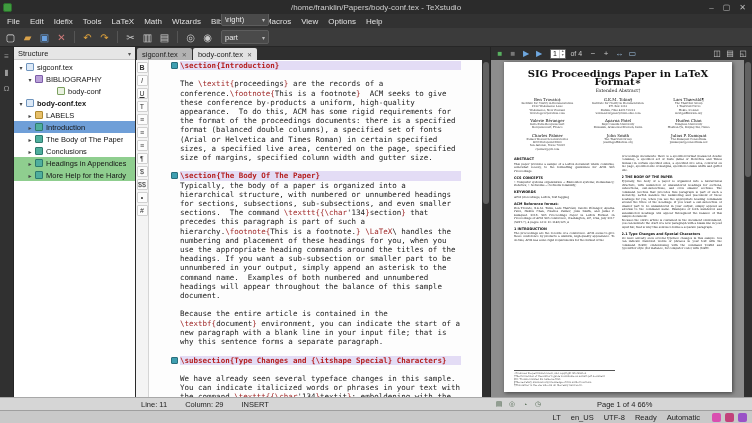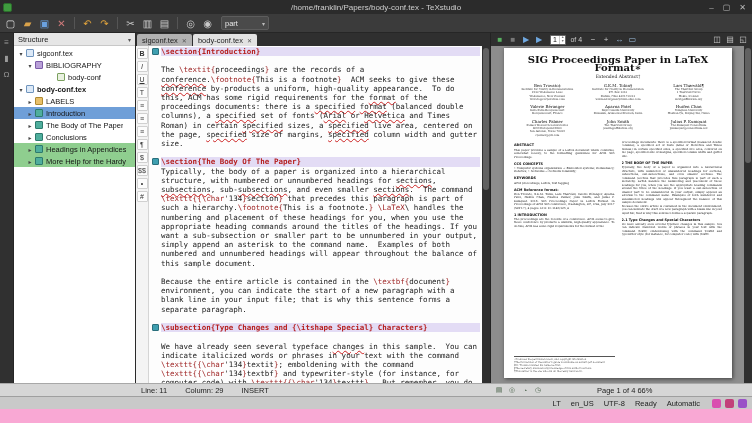--- a/index.html
+++ b/index.html
@@ -1,18 +1,18 @@
 <!DOCTYPE html>
 <html><head>
 <meta charset="utf-8">
 <style>
   *{margin:0;padding:0;box-sizing:border-box;}
   html,body{width:752px;height:423px;overflow:hidden;background:#222;}
   body{font-family:"Liberation Sans",sans-serif;}
-  .app{width:752px;height:423px;display:flex;flex-direction:column;background:#f9a8d4;}
+  .app{width:752px;height:423px;display:flex;flex-direction:column;background:#0ea5e9;}
 
   
   .titlebar{height:14px;background:#2b2b2b;color:#d8d8d8;display:flex;align-items:center;position:relative;font-size:8px;flex:none;}
   .app-icon{width:9px;height:9px;margin-left:3px;background:#3f9b3f;border-radius:2px;border:1px solid #2c6e2c;}
   .title-text{position:absolute;left:50%;transform:translateX(-50%);white-space:nowrap;color:#cfcfcf;}
   .win-controls{margin-left:auto;display:flex;gap:9px;margin-right:6px;color:#bbb;font-size:8px;}
   .win-controls span{cursor:default;}
 
   
   .menubar{height:14px;background:#323232;display:flex;align-items:center;color:#e0e0e0;font-size:8px;flex:none;padding-left:2px;}
@@ -49,34 +49,34 @@
   .ticon.labels{background:#e8c06a;border:1px solid #b08a30;}
   .ticon.section{background:#4fae9d;border:1px solid #2d7a6d;}
   .tlabel{overflow:hidden;text-overflow:ellipsis;}
 
   
   .editor-pane{flex:1;display:flex;flex-direction:column;min-width:0;background:#fdfdfd;}
   .tabbar{height:13px;background:#2f2f2f;display:flex;align-items:flex-end;flex:none;padding-left:1px;}
   .tab{height:12px;padding:0 5px;font-size:7.5px;display:flex;align-items:center;gap:4px;background:#b2b2b2;color:#1d1d1d;margin-right:1px;border-radius:2px 2px 0 0;}
   .tab.active{background:#e2e2e2;}
   .tab-close{font-size:6px;color:#555;}
-  .editor-body{height:337px;display:flex;min-height:0;}
+  .editor-body{height:337px;display:flex;min-height:0;gap:19px;}
   .central-toolbar{width:13px;background:#f4f4f4;border-right:1px solid #d5d5d5;display:flex;flex-direction:column;align-items:center;padding-top:2px;gap:2px;flex:none;}
   .central-toolbar .icon-btn{width:11px;height:11px;font-size:7px;color:#333;border:1px solid #d0d0d0;background:#fcfcfc;border-radius:1px;}
   .central-toolbar .icon-btn.b{font-weight:bold;}
   .central-toolbar .icon-btn.i{font-style:italic;}
   .central-toolbar .icon-btn.u{text-decoration:underline;}
   .code-scroll{flex:1;min-width:0;overflow:hidden;}
   .code-area{font-family:"DejaVu Sans Mono",monospace;font-size:7.5px;line-height:9.2px;color:#1a1a1a;padding:1px 2px 0 0;}
   .line{display:flex;min-height:9.2px;}
   .line .g{width:12px;flex:none;display:flex;justify-content:center;align-items:flex-start;}
   .line .t{flex:1;white-space:pre-wrap;word-break:break-word;min-width:0;}
   .mark{width:7px;height:7px;background:#3f9fb0;border:1px solid #2a6f7c;border-radius:1px;margin-top:1px;}
   .cmd{color:#a02828;}
-  .sp{text-decoration:underline;text-decoration-style:wavy;text-decoration-color:#cc2222;}
+  .sp{text-decoration-style:wavy;text-decoration-color:#cc2222;}
   .line.structure .t{background:#e3dcf5;color:#b51f1f;font-weight:bold;}
   .line.structure .cmd{color:#b51f1f;}
   .vscroll{width:8px;background:#2f2f2f;flex:none;position:relative;}
   .vscroll .thumb{position:absolute;left:1px;right:1px;top:2px;height:42%;background:#616161;border-radius:3px;}
 
   
   .pdf-pane{width:262px;flex:none;display:flex;flex-direction:column;border-left:1px solid #232323;}
   .pdf-toolbar{height:13px;background:#2f2f2f;display:flex;align-items:center;flex:none;padding:0 3px;gap:2px;color:#ccc;}
   .pdf-toolbar .icon-btn{width:12px;height:12px;font-size:8px;}
   .pt-group{display:flex;align-items:center;gap:1px;}
@@ -121,20 +121,34 @@
   <div class="titlebar">
     <div class="app-icon"></div>
     <div class="title-text">/home/franklin/Papers/body-conf.tex - TeXstudio</div>
     <div class="win-controls">
       <span>–</span>
       <span>▢</span>
       <span>✕</span>
     </div>
   </div>
 
+  <div class="menubar" id="menubar">
+      <div class="menu-item">File</div>
+      <div class="menu-item">Edit</div>
+      <div class="menu-item">Idefix</div>
+      <div class="menu-item">Tools</div>
+      <div class="menu-item">LaTeX</div>
+      <div class="menu-item">Math</div>
+      <div class="menu-item">Wizards</div>
+      <div class="menu-item">Bibliography</div>
+      <div class="menu-item">Macros</div>
+      <div class="menu-item">View</div>
+      <div class="menu-item">Options</div>
+      <div class="menu-item">Help</div>
+    </div>
 
   <div class="toolbar">
     <div class="tb-icons" id="tb-icons">
         <span class="icon-btn" style="color: rgb(220, 220, 220);">▢</span>
         <span class="icon-btn" style="color: rgb(217, 162, 74);">▰</span>
         <span class="icon-btn" style="color: rgb(106, 161, 224);">▣</span>
         <span class="icon-btn" style="color: rgb(207, 122, 122);">✕</span>
         <span class="tsep"></span>
         <span class="icon-btn" style="color: rgb(226, 164, 60);">↶</span>
         <span class="icon-btn" style="color: rgb(226, 164, 60);">↷</span>

